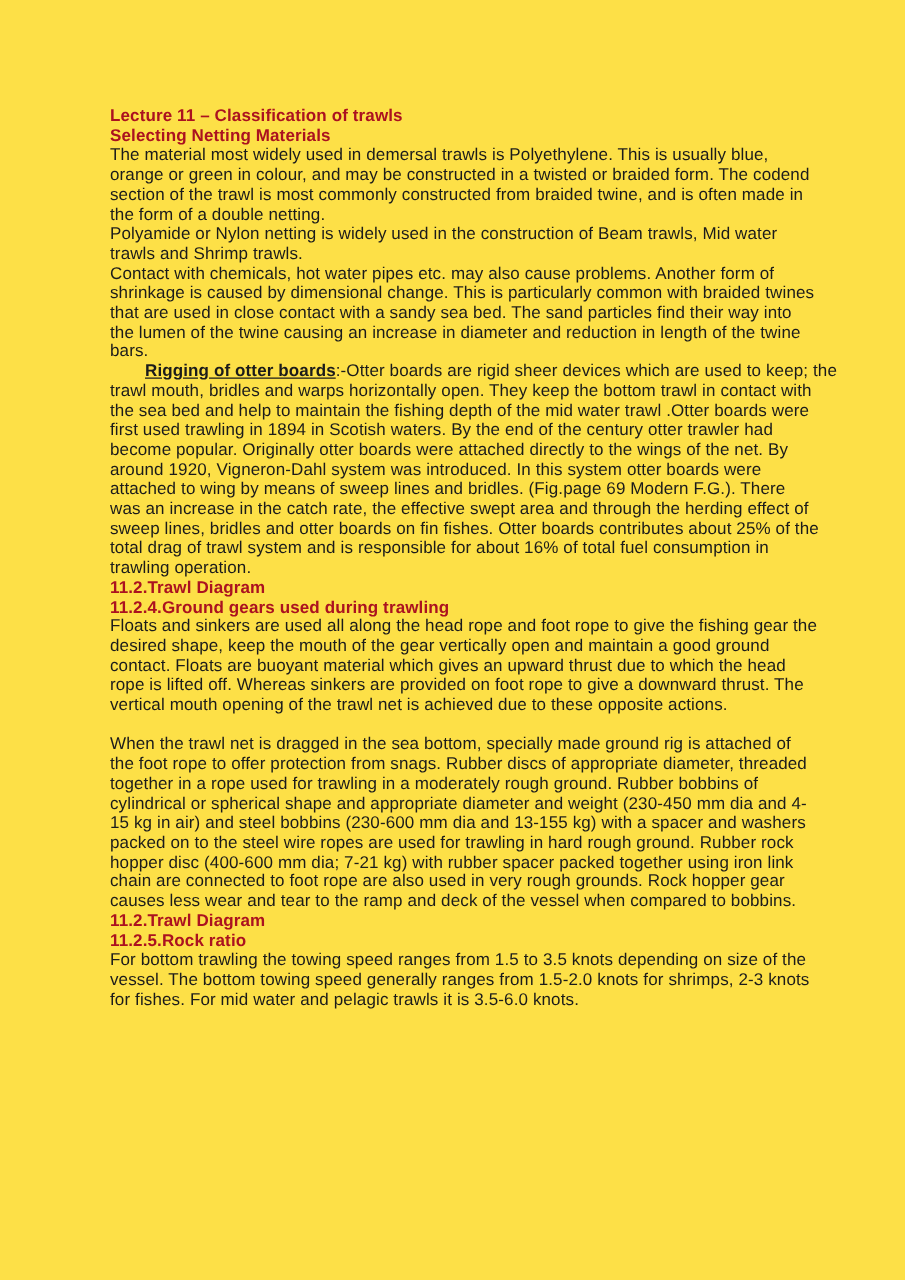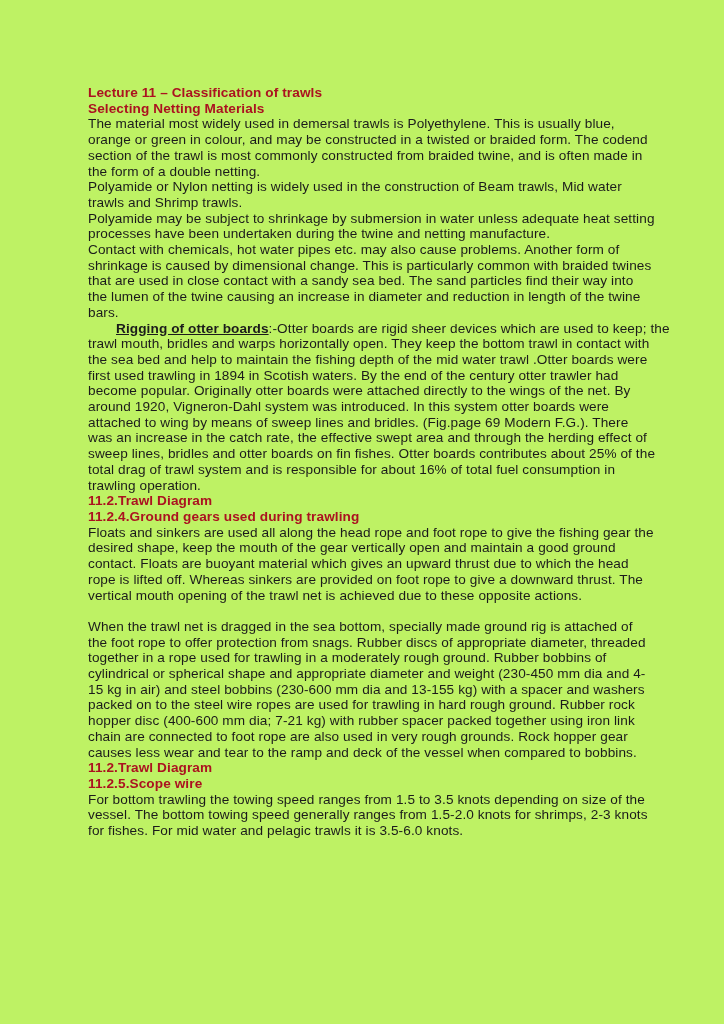--- a/index.html
+++ b/index.html
@@ -9,21 +9,21 @@
   }
   body {
     width: 724px;
     height: 1024px;
     overflow: hidden;
     position: relative;
   }
   .page {
     position: absolute;
     inset: 0;
-    background: #bef264;
+    background: #fde047;
   }
   .content {
     position: absolute;
     left: 88px;
     top: 85px;
     width: 600px;
     font-family: "Liberation Sans", sans-serif;
     font-size: 13.6px;
     line-height: 15.7px;
     color: #1b1b1b;
@@ -54,22 +54,20 @@
 <div class="page">
   <div class="content" id="doc-content">
       <p class="heading">Lecture 11 – Classification of trawls</p>
       <p class="heading">Selecting Netting Materials</p>
       <p class="paragraph">The material most widely used in demersal trawls is Polyethylene. This is usually blue,
 orange or green in colour, and may be constructed in a twisted or braided form. The codend
 section of the trawl is most commonly constructed from braided twine, and is often made in
 the form of a double netting.</p>
       <p class="paragraph">Polyamide or Nylon netting is widely used in the construction of Beam trawls, Mid water
 trawls and Shrimp trawls.</p>
-      <p class="paragraph">Polyamide may be subject to shrinkage by submersion in water unless adequate heat setting
-processes have been undertaken during the twine and netting manufacture.</p>
       <p class="paragraph">Contact with chemicals, hot water pipes etc. may also cause problems. Another form of
 shrinkage is caused by dimensional change. This is particularly common with braided twines
 that are used in close contact with a sandy sea bed. The sand particles find their way into
 the lumen of the twine causing an increase in diameter and reduction in length of the twine
 bars.</p>
       <p class="lead-paragraph"><span class="lead">Rigging of otter boards</span><span>:-Otter boards are rigid sheer devices which are used to keep; the
 trawl mouth, bridles and warps horizontally open. They keep the bottom trawl in contact with
 the sea bed and help to maintain the fishing depth of the mid water trawl .Otter boards were
 first used trawling in 1894 in Scotish waters. By the end of the century otter trawler had
 become popular. Originally otter boards were attached directly to the wings of the net. By
@@ -90,18 +88,18 @@
       <p class="paragraph">When the trawl net is dragged in the sea bottom, specially made ground rig is attached of
 the foot rope to offer protection from snags. Rubber discs of appropriate diameter, threaded
 together in a rope used for trawling in a moderately rough ground. Rubber bobbins of
 cylindrical or spherical shape and appropriate diameter and weight (230-450 mm dia and 4-
 15 kg in air) and steel bobbins (230-600 mm dia and 13-155 kg) with a spacer and washers
 packed on to the steel wire ropes are used for trawling in hard rough ground. Rubber rock
 hopper disc (400-600 mm dia; 7-21 kg) with rubber spacer packed together using iron link
 chain are connected to foot rope are also used in very rough grounds. Rock hopper gear
 causes less wear and tear to the ramp and deck of the vessel when compared to bobbins.</p>
       <p class="heading">11.2.Trawl Diagram</p>
-      <p class="heading">11.2.5.Scope wire</p>
+      <p class="heading">11.2.5.Rock ratio</p>
       <p class="paragraph">For bottom trawling the towing speed ranges from 1.5 to 3.5 knots depending on size of the
 vessel. The bottom towing speed generally ranges from 1.5-2.0 knots for shrimps, 2-3 knots
 for fishes. For mid water and pelagic trawls it is 3.5-6.0 knots.</p>
     </div>
 </div>
 
 </body></html>

